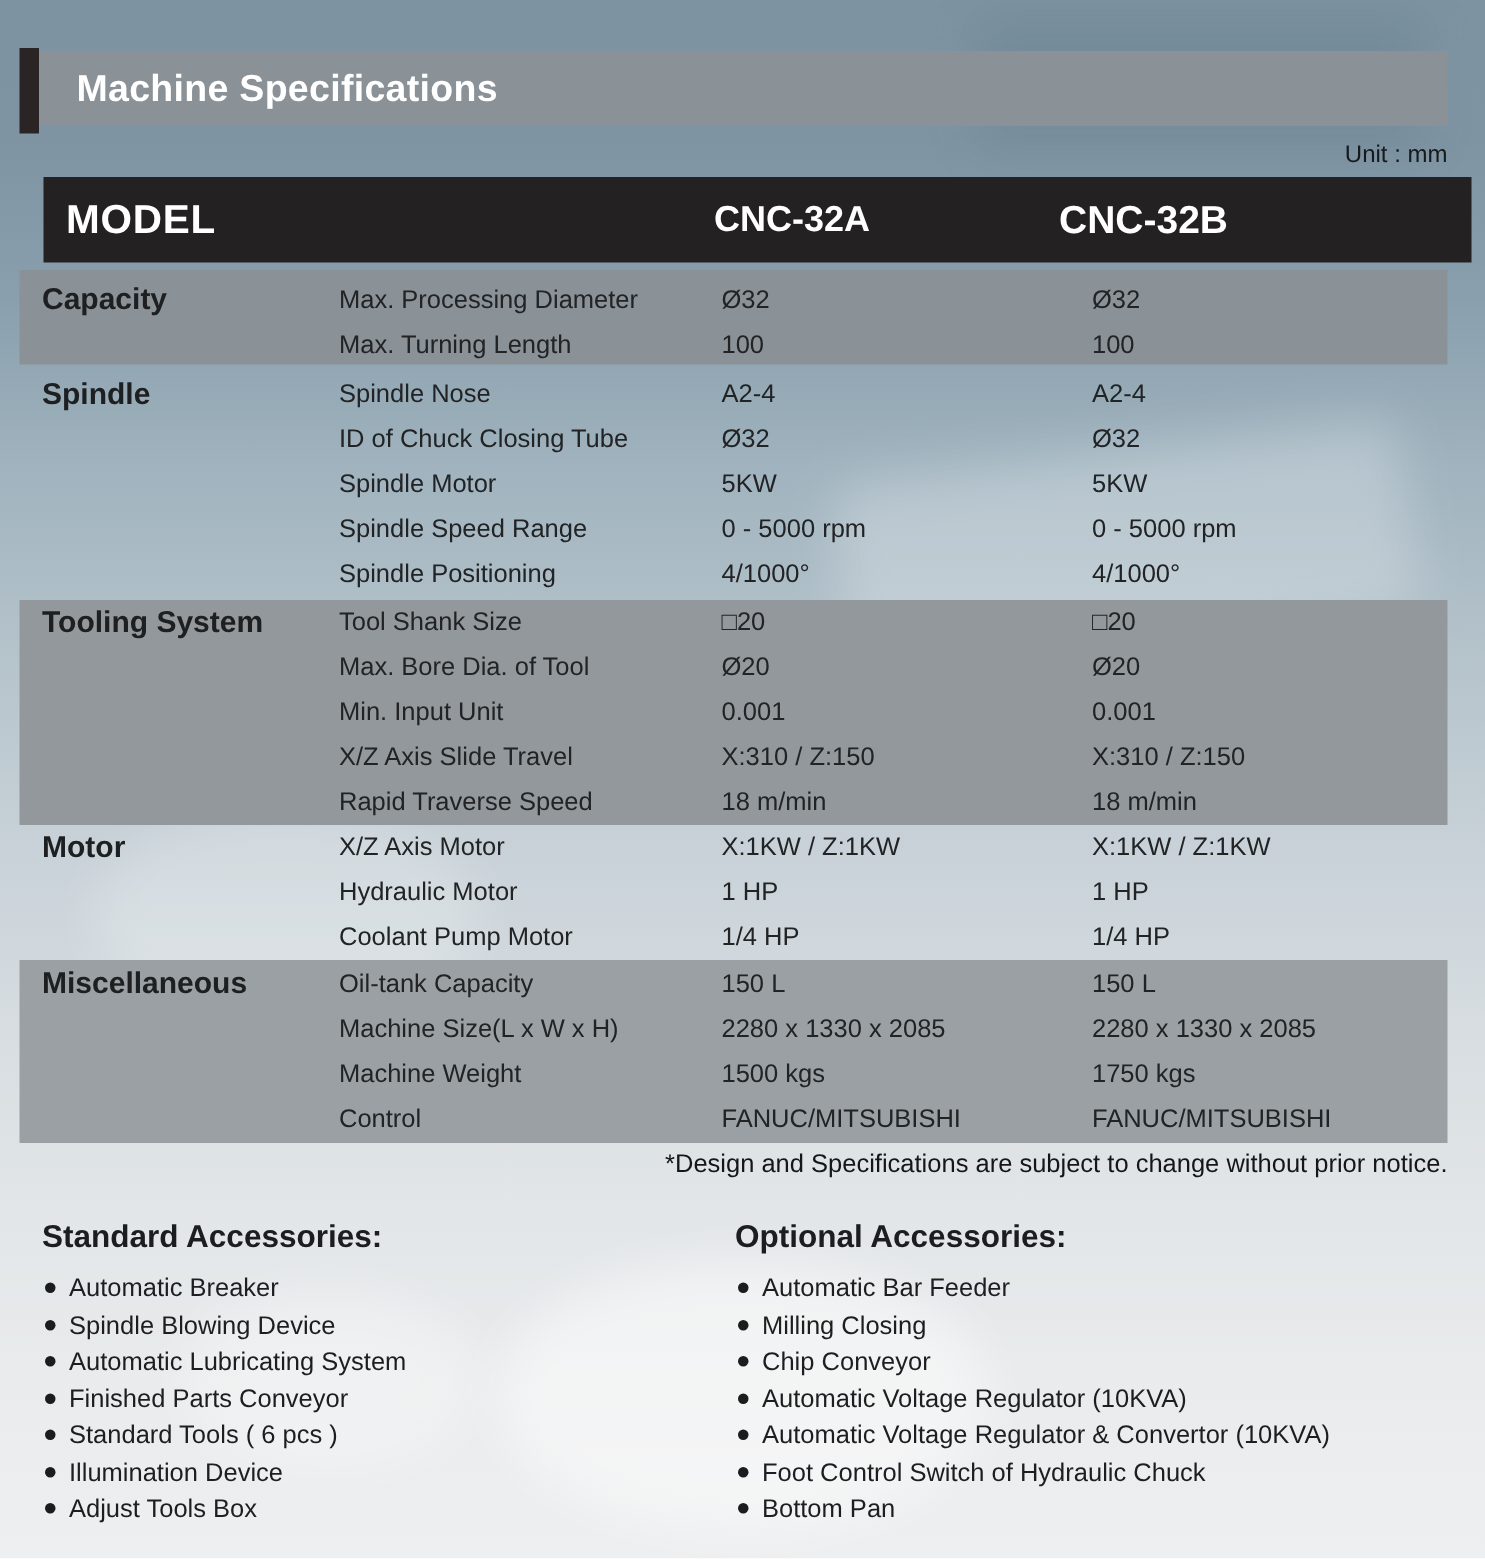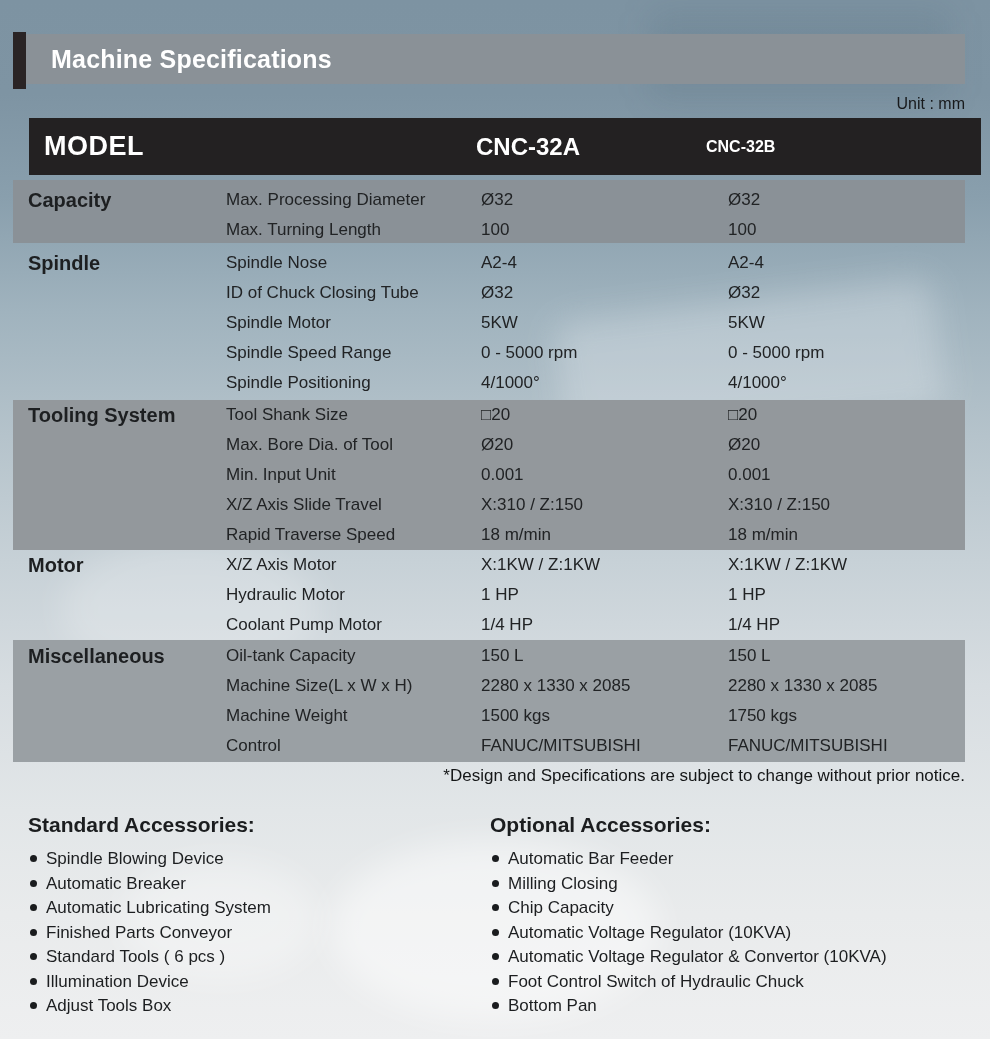--- a/index.html
+++ b/index.html
@@ -25,21 +25,21 @@
   .title-bar{position:absolute;left:26px;top:34px;width:939px;height:50px;background:#8a9197;}
   .title-text{position:absolute;left:14px;top:0;line-height:50px;font-size:25px;font-weight:bold;color:#ffffff;letter-spacing:0.2px;margin-left:11px;}
   .unit-label{position:absolute;right:25px;top:95px;font-size:16px;color:#17191b;}
 
   
   .spec-table{position:absolute;left:13px;top:118px;width:952px;}
   .thead{position:absolute;left:0;top:0;width:952px;height:57px;background:#232122;margin-left:16px;}
   .thead .h{position:absolute;top:0;line-height:57px;color:#ffffff;font-weight:bold;}
   .h-model{left:15px;font-size:27px;letter-spacing:0.5px;}
   .h-a{left:447px;font-size:24px;}
-  .h-b{left:677px;font-size:16px;}
+  .h-b{left:677px;font-size:26px;}
 
   .section{position:absolute;left:0;width:952px;}
   .section.band-1{background:#8a9197;}
   .section.band-2{background:#93989c;}
   .section.band-3{background:#9aa0a4;}
   .sec-capacity{top:62px;height:63px;}
   .sec-spindle{top:125px;height:157px;}
   .sec-tooling{top:282px;height:150px;}
   .sec-motor{top:432px;height:90px;}
   .sec-misc{top:522px;height:122px;}
@@ -215,33 +215,33 @@
       </div>
       <div class="section-name">Miscellaneous</div>
     </div>
 
   </div>
 
   <div class="footnote">*Design and Specifications are subject to change without prior notice.</div>
 
   <div class="acc-heading std">Standard Accessories:</div>
   <ul class="acc-list std">
+    <li><span class="bullet"></span><span>Automatic Breaker</span></li>
     <li><span class="bullet"></span><span>Spindle Blowing Device</span></li>
-    <li><span class="bullet"></span><span>Automatic Breaker</span></li>
     <li><span class="bullet"></span><span>Automatic Lubricating System</span></li>
     <li><span class="bullet"></span><span>Finished Parts Conveyor</span></li>
     <li><span class="bullet"></span><span>Standard Tools ( 6 pcs )</span></li>
     <li><span class="bullet"></span><span>Illumination Device</span></li>
     <li><span class="bullet"></span><span>Adjust Tools Box</span></li>
   </ul>
 
   <div class="acc-heading opt">Optional Accessories:</div>
   <ul class="acc-list opt">
     <li><span class="bullet"></span><span>Automatic Bar Feeder</span></li>
     <li><span class="bullet"></span><span>Milling Closing</span></li>
-    <li><span class="bullet"></span><span>Chip Capacity</span></li>
+    <li><span class="bullet"></span><span>Chip Conveyor</span></li>
     <li><span class="bullet"></span><span>Automatic Voltage Regulator (10KVA)</span></li>
     <li><span class="bullet"></span><span>Automatic Voltage Regulator &amp; Convertor (10KVA)</span></li>
     <li><span class="bullet"></span><span>Foot Control Switch of Hydraulic Chuck</span></li>
     <li><span class="bullet"></span><span>Bottom Pan</span></li>
   </ul>
 
 </div>
 
 </body></html>

